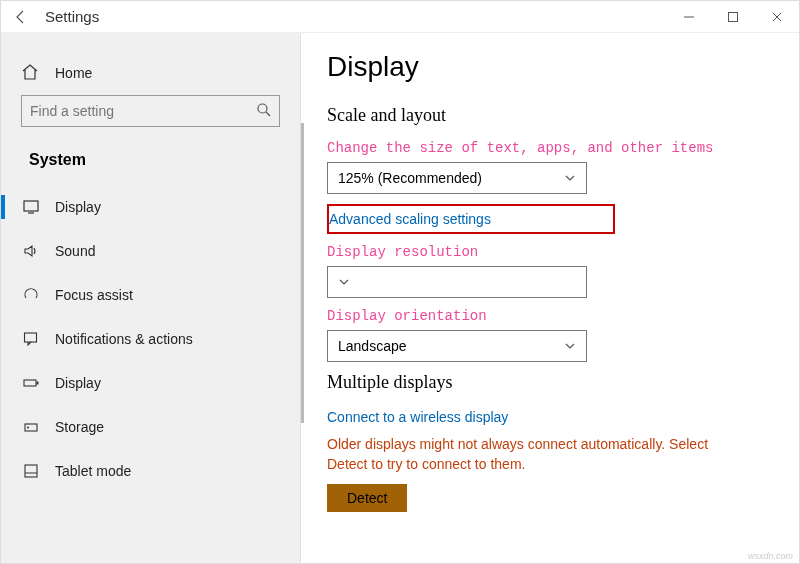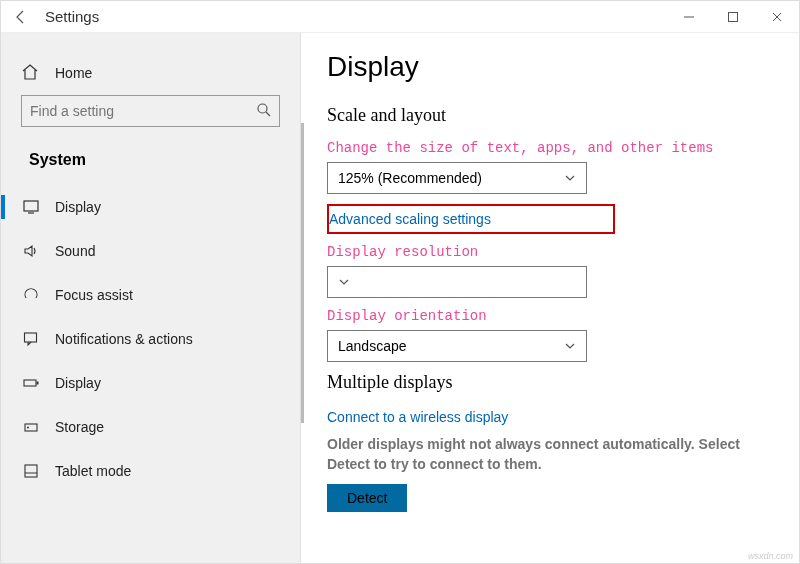--- a/index.html
+++ b/index.html
@@ -110,24 +110,24 @@
     margin-bottom: 10px;
   }
   .dropdown .chev { color:#555; }
   .link { color:#0066b4; font-size:14px; cursor:default; display:inline-block; padding: 2px 0; text-align: center;}
   .highlight-box {
     border: 2px solid #c80000;
     padding: 3px 8px 3px 0;
     width: 288px;
     margin-bottom: 10px;
   }
-  .body-text { font-size:14px; color:#737373; line-height:1.4; max-width: 420px; margin: 8px 0 10px 0; font-weight: bold;}
+  .body-text { font-size:14px; color:#c2410c; line-height:1.4; max-width: 420px; margin: 8px 0 10px 0;}
   .btn {
     display:inline-block;
-    background:#0369a1;
+    background:#a16207;
     border:none;
     padding: 6px 20px;
     font-size:14px;
   }
   .scroll-indicator {
     position:absolute;
     left:0; top:90px;
     width:3px; height:300px;
     background:#bbb;
   }

